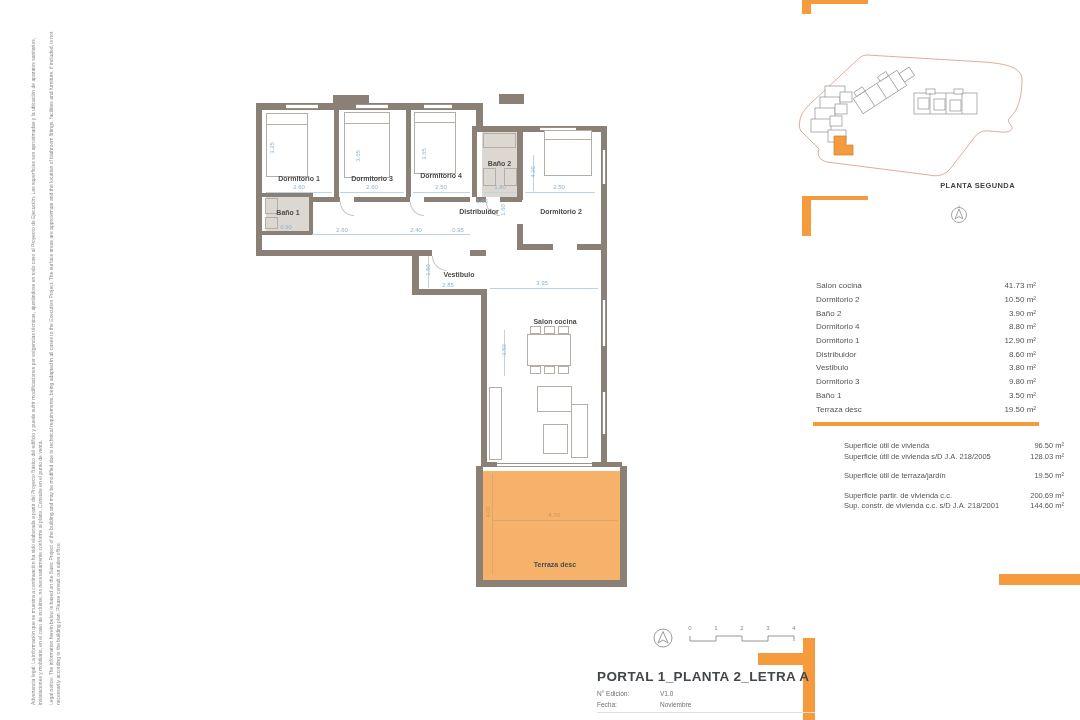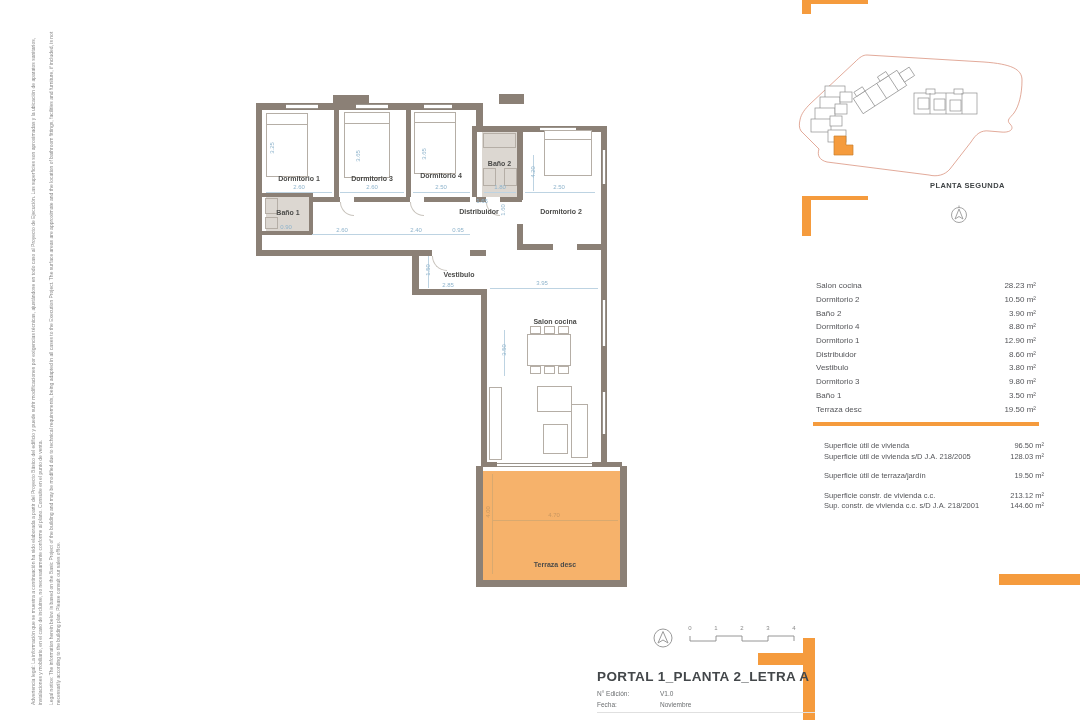--- a/index.html
+++ b/index.html
@@ -29,21 +29,21 @@
   
   .arc{position:absolute;border-left:1px solid #C9C4BD;border-bottom:1px solid #C9C4BD;border-radius:0 0 0 100%;}
   
   .oacc{position:absolute;background:#F59B3D;}
   .banner{position:absolute;background:#F59B3D;color:#fff;font-weight:bold;font-size:13px;
           letter-spacing:.2px;display:flex;align-items:center;padding-left:11px;box-sizing:border-box;}
   
   .surf-table{position:absolute;left:816px;top:279px;width:220px;}
   .srow{display:flex;justify-content:space-between;align-items:center;height:13.7px;
         font-size:8px;color:#55565A;}
-  .surf-summary{position:absolute;left:824px;top:441px;width:220px;}
+  .surf-summary{position:absolute;left:844px;top:441px;width:220px;}
   .sgroup{margin-bottom:9px;}
   .sumrow{display:flex;justify-content:space-between;font-size:7.5px;line-height:10.5px;color:#55565A;}
   .caption{position:absolute;font-size:7.5px;font-weight:bold;color:#3F4345;letter-spacing:.4px;}
   
   .tb-title{position:absolute;left:597px;top:669px;font-size:13.5px;font-weight:bold;color:#43474A;letter-spacing:.4px;}
   .tb-meta{position:absolute;font-size:6.5px;color:#6B6E70;}
   .sep{position:absolute;background:#E0E0E0;}
   
   .legal{position:absolute;left:-300px;top:345px;width:690px;height:30px;
          transform:rotate(-90deg);transform-origin:center;font-size:5px;line-height:1.45;color:#8A8A8A;}
@@ -223,36 +223,36 @@
       <rect x="17" y="56" width="20" height="13"></rect>
       <rect x="13" y="67" width="20" height="13"></rect>
       <rect x="42" y="40" width="12" height="10"></rect>
       <rect x="37" y="52" width="12" height="10"></rect>
       <rect x="32" y="64" width="12" height="10"></rect>
       <rect x="30" y="78" width="18" height="12"></rect>
     </g>
     <path d="M 36,84 h12 v9 h7 v10 h-19 Z" fill="#F59B3D" stroke="#C97F2E" stroke-width="0.7"></path>
   </svg>
 
-  <div class="caption" style="left:930px;top:181px;width:85px;">PLANTA SEGUNDA</div>
+  <div class="caption" style="left:930px;top:181px;width:85px;text-align:right;">PLANTA SEGUNDA</div>
 
   <svg class="abs" style="left:949px;top:204px;" width="20" height="20" viewBox="0 0 20 20">
     <circle cx="10" cy="11" r="7.5" fill="none" stroke="#9A9A9A" stroke-width="0.9"></circle>
     <path d="M10,5 L14,15 L10,12.5 L6,15 Z" fill="none" stroke="#9A9A9A" stroke-width="0.9"></path>
     <line x1="10" y1="1.5" x2="10" y2="4" stroke="#9A9A9A" stroke-width="0.9"></line>
   </svg>
 
   <div class="oacc" style="left:802px;top:196px;width:66px;height:4px;"></div>
   <div class="oacc" style="left:802px;top:196px;width:9px;height:40px;"></div>
 
 
   <div class="surf-table" id="surf-rows">
       <div class="srow">
         <span>Salon cocina</span>
-        <span>28.23 m²</span>
+        <span>41.73 m²</span>
       </div>
       <div class="srow">
         <span>Dormitorio 2</span>
         <span>10.50 m²</span>
       </div>
       <div class="srow">
         <span>Baño 2</span>
         <span>3.90 m²</span>
       </div>
       <div class="srow">
@@ -299,22 +299,22 @@
         </div>
       </div>
       <div class="sgroup">
         <div class="sumrow">
           <span>Superficie útil de terraza/jardín</span>
           <span>19.50 m²</span>
         </div>
       </div>
       <div class="sgroup">
         <div class="sumrow">
-          <span>Superficie constr. de vivienda c.c.</span>
-          <span>213.12 m²</span>
+          <span>Superficie partir. de vivienda c.c.</span>
+          <span>200.69 m²</span>
         </div>
         <div class="sumrow">
           <span>Sup. constr. de vivienda c.c. s/D J.A. 218/2001</span>
           <span>144.60 m²</span>
         </div>
       </div>
     </div>
 
   <div class="oacc" style="left:999px;top:574px;width:81px;height:11px;"></div>
 

